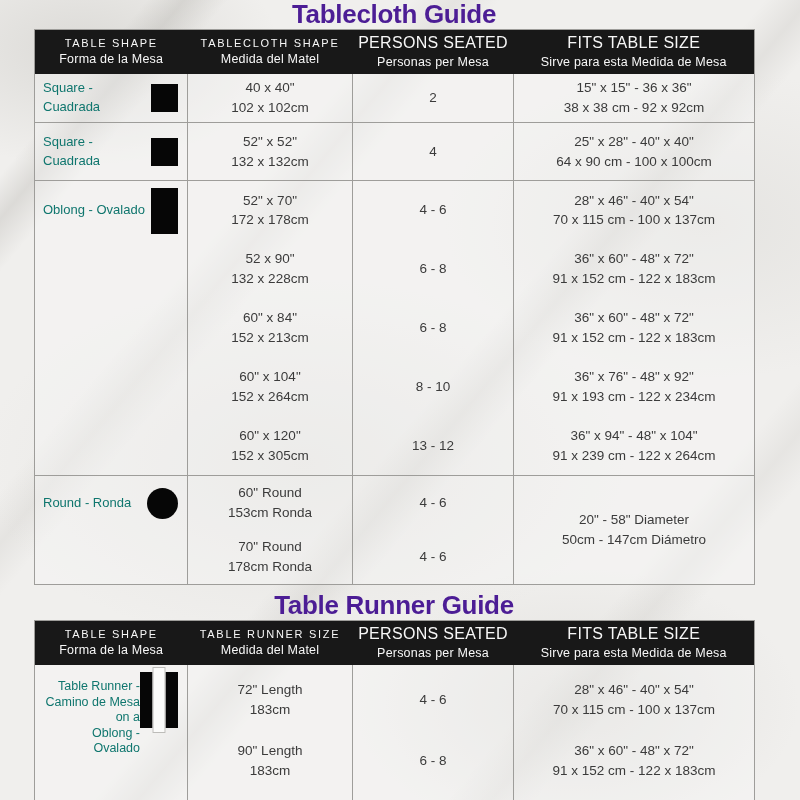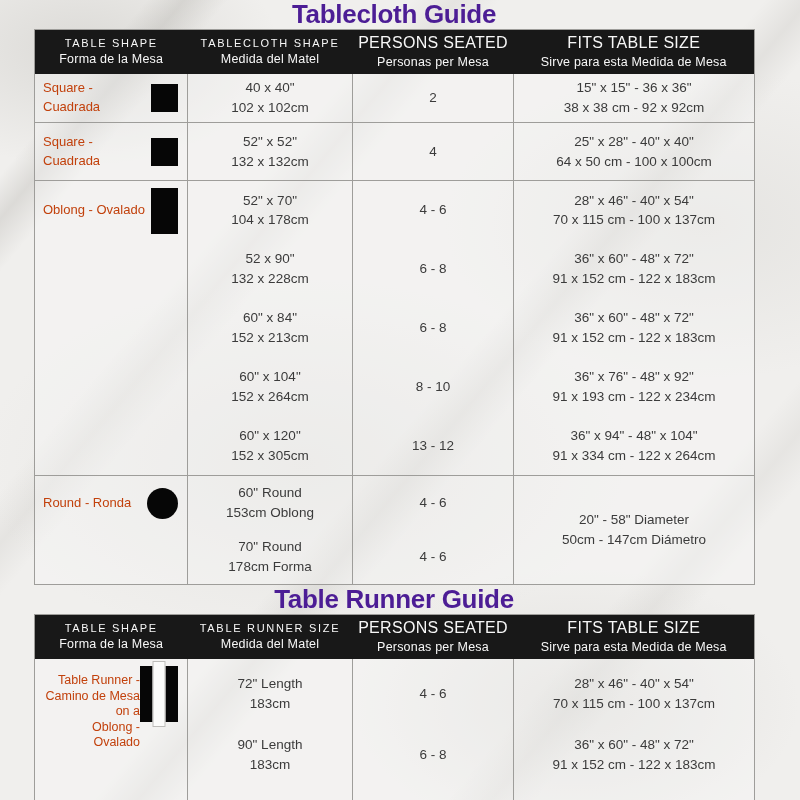--- a/index.html
+++ b/index.html
@@ -22,21 +22,21 @@
     width: 720px;
     margin: 0 0 0 34px;
     height: 29px;
     line-height: 29px;
     text-align: center;
     font-size: 26px;
     letter-spacing: -0.3px;
     color: #4c1d95;
     white-space: nowrap;
   }
-  .guide-title.second { }
+  .guide-title.second { margin-top: 6px; }
   table.guide {
     table-layout: fixed;
     border-collapse: collapse;
     margin-left: 34px;
     width: 720px;
     border: 1px solid #9e9d9a;
     background: rgba(250,250,249,0.35);
   }
   th {
     background: #181818;
@@ -61,21 +61,21 @@
   td.vr { border-right: 1px solid #9e9d9a; }
   tr.gs > td { border-top: 1px solid #9e9d9a; }
   td.shape-cell { text-align: left; }
   td.shape-cell.grp { vertical-align: top; text-align: right; }
   .shape-inner {
     display: flex;
     align-items: center;
     justify-content: space-between;
     padding: 0 9px 0 8px;
   }
-  .shape-label { font-size: 13px; color: #c2410c; }
+  .shape-label { font-size: 13px; color: #0f766e; }
   .shape-label.multi { white-space: pre-line; font-size: 12.5px; line-height: 1.25; margin-top: 37px; }
   .icon-square  { width: 27px; height: 28px; background: #060606; flex: 0 0 auto; }
   .icon-oblong  { width: 27px; height: 46px; background: #060606; flex: 0 0 auto; }
   .icon-circle  { width: 31px; height: 31px; border-radius: 50%; background: #060606; flex: 0 0 auto; }
   .icon-runner  { position: relative; width: 38px; height: 56px; background: #060606; flex: 0 0 auto; }
   .icon-runner .stripe {
     position: absolute;
     left: 50%;
     transform: translateX(-50%);
     top: -5px;
@@ -144,34 +144,34 @@
           <span class="icon-square"></span>
         </div>
       </td>
       <td class="vr">
         <div>52" x 52"</div>
         <div>132 x 132cm</div>
       </td>
       <td class="vr">4</td>
       <td>
         <div>25" x 28" - 40" x 40"</div>
-        <div>64 x 50 cm - 100 x 100cm</div>
+        <div>64 x 90 cm - 100 x 100cm</div>
       </td>
     </tr>
 
     <tr class="gs" style="height:59px">
       <td class="vr shape-cell grp" rowspan="5">
         <div class="shape-inner" style="height:59px">
           <span class="shape-label">Oblong - Ovalado</span>
           <span class="icon-oblong"></span>
         </div>
       </td>
       <td class="vr">
         <div>52" x 70"</div>
-        <div>104 x 178cm</div>
+        <div>172 x 178cm</div>
       </td>
       <td class="vr">4 - 6</td>
       <td>
         <div>28" x 46" - 40" x 54"</div>
         <div>70 x 115 cm - 100 x 137cm</div>
       </td>
     </tr>
     <tr style="height:59px">
       <td class="vr">
         <div>52 x 90"</div>
@@ -206,45 +206,45 @@
       </td>
     </tr>
     <tr style="height:59px">
       <td class="vr">
         <div>60" x 120"</div>
         <div>152 x 305cm</div>
       </td>
       <td class="vr">13 - 12</td>
       <td>
         <div>36" x 94" - 48" x 104"</div>
-        <div>91 x 334 cm - 122 x 264cm</div>
+        <div>91 x 239 cm - 122 x 264cm</div>
       </td>
     </tr>
 
     <tr class="gs" style="height:54px">
       <td class="vr shape-cell grp" rowspan="2">
         <div class="shape-inner" style="height:54px">
           <span class="shape-label">Round - Ronda</span>
           <span class="icon-circle"></span>
         </div>
       </td>
       <td class="vr">
         <div>60" Round</div>
-        <div>153cm Oblong</div>
+        <div>153cm Ronda</div>
       </td>
       <td class="vr">4 - 6</td>
       <td rowspan="2">
         <div>20" - 58" Diameter</div>
         <div>50cm - 147cm Diámetro</div>
       </td>
     </tr>
     <tr style="height:55px">
       <td class="vr">
         <div>70" Round</div>
-        <div>178cm Forma</div>
+        <div>178cm Ronda</div>
       </td>
       <td class="vr">4 - 6</td>
     </tr>
   </tbody>
 </table>
 
 <h1 class="guide-title second">Table Runner Guide</h1>
 
 <table class="guide">
   <colgroup>

